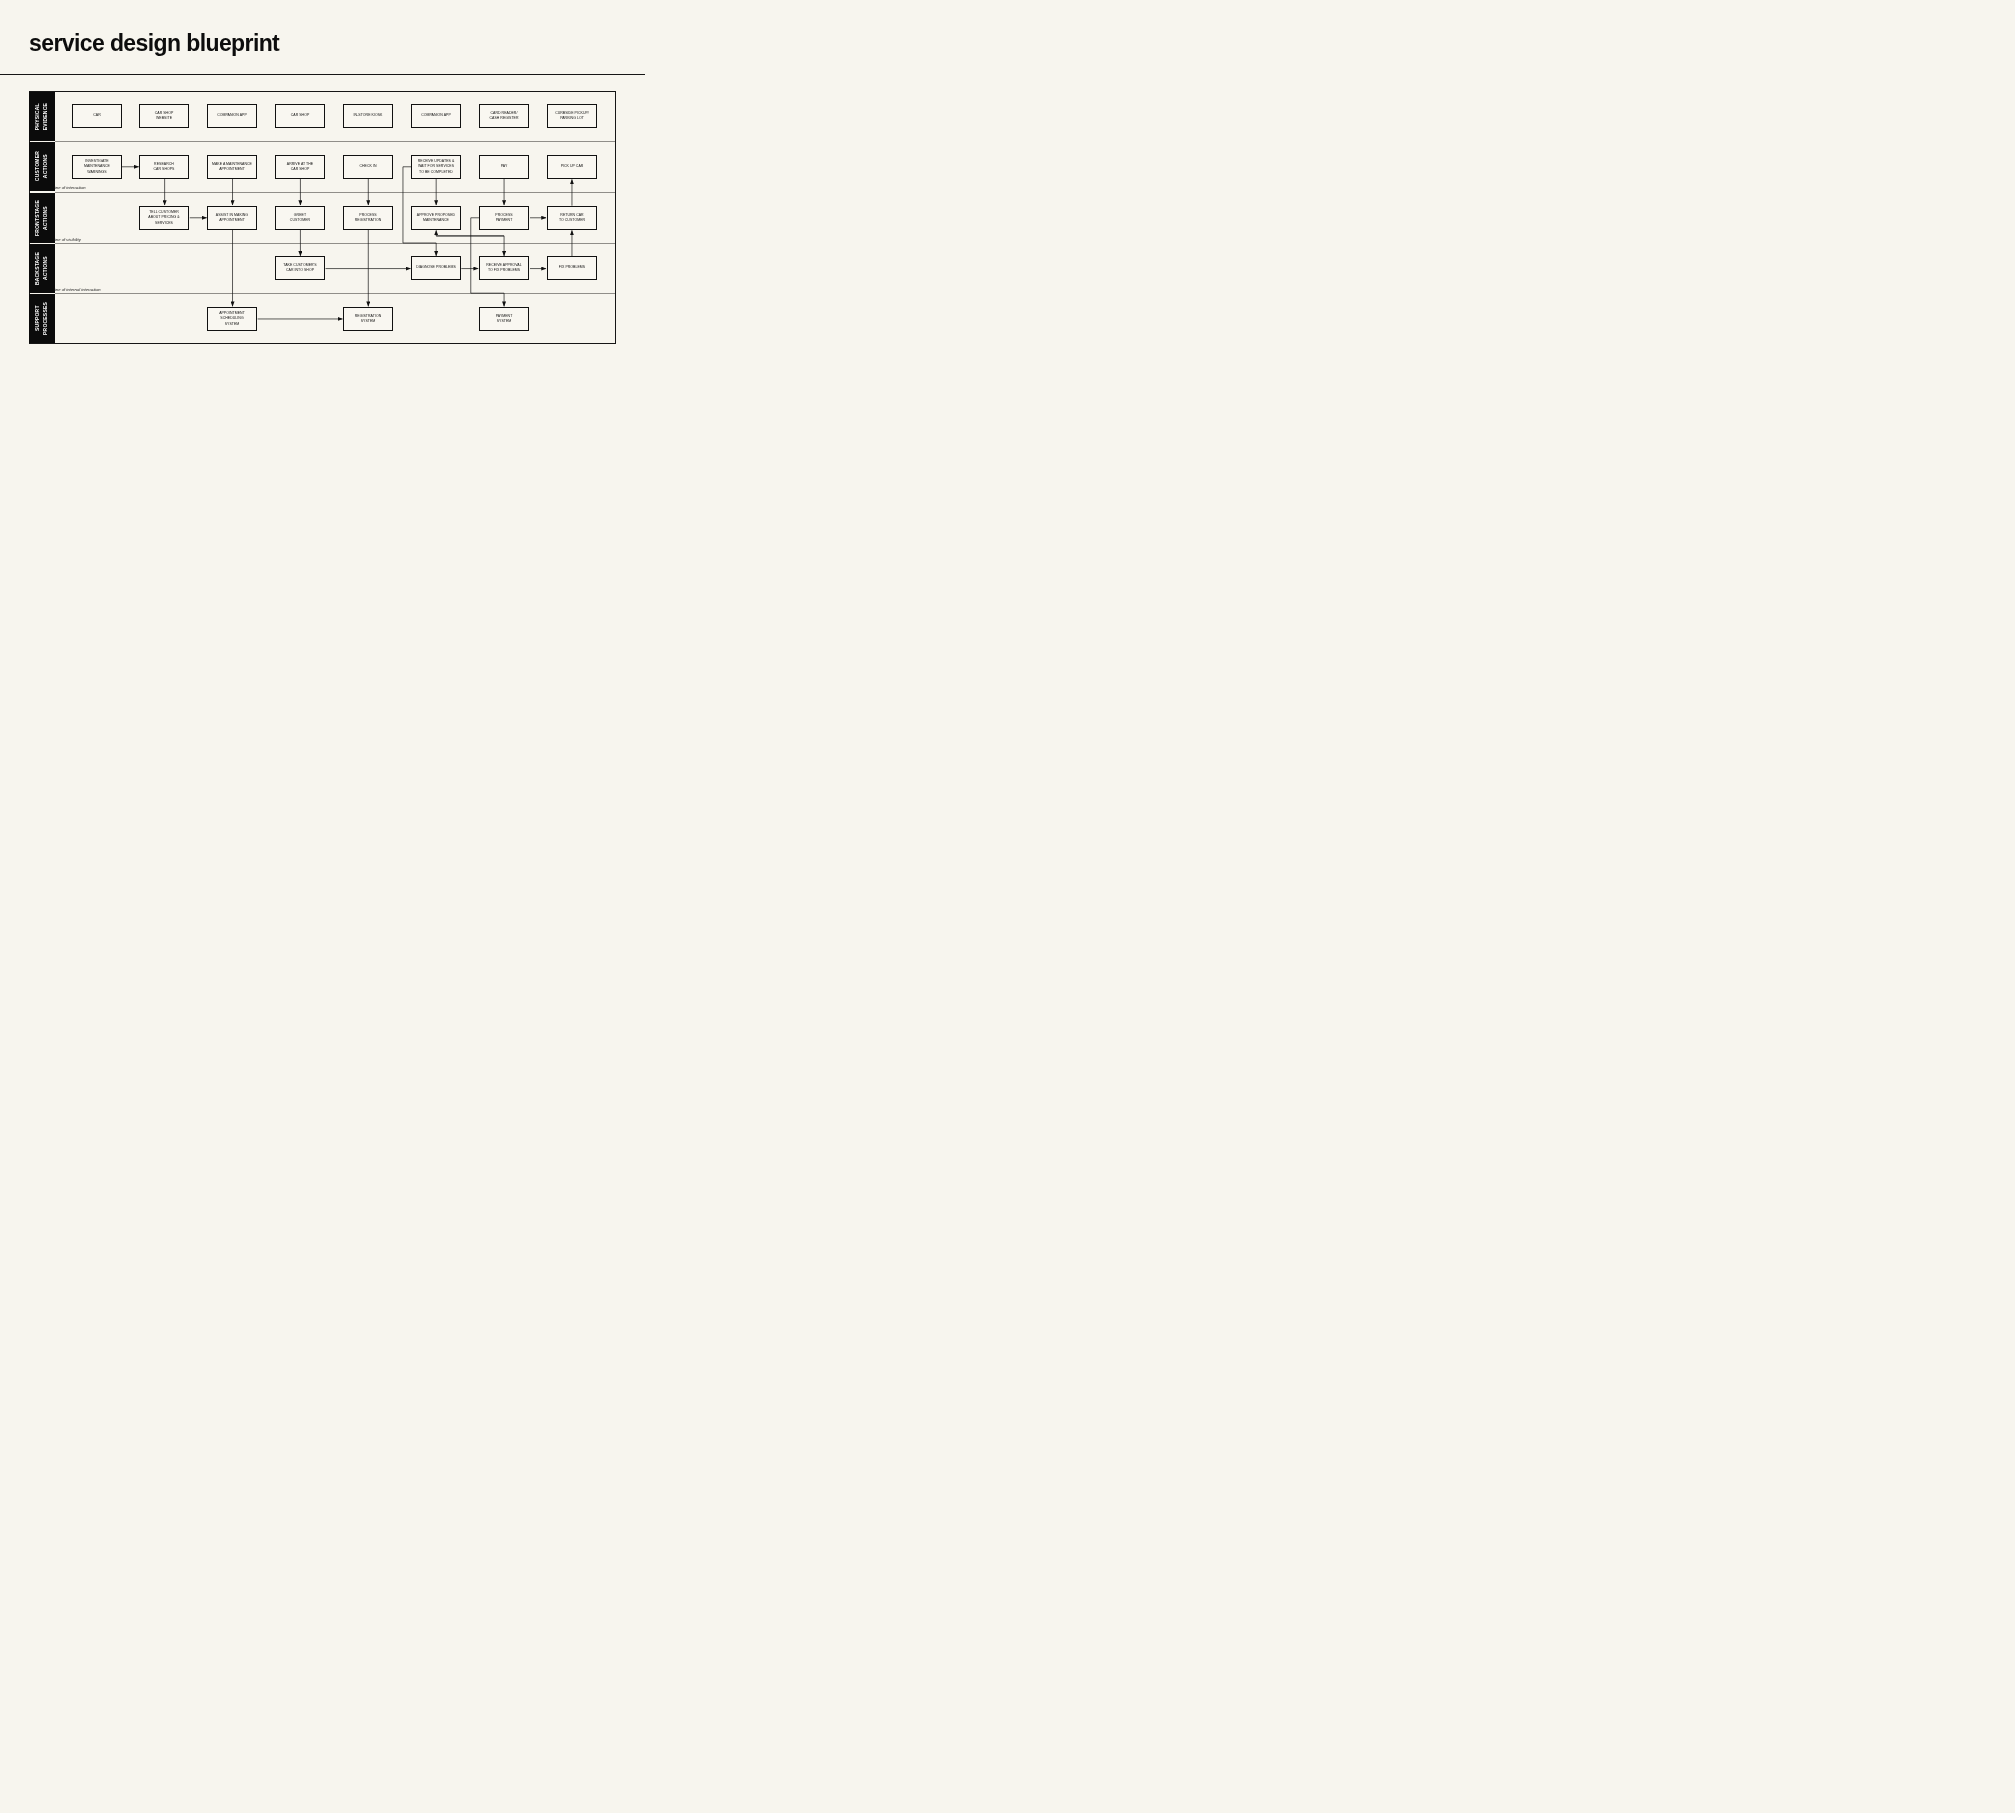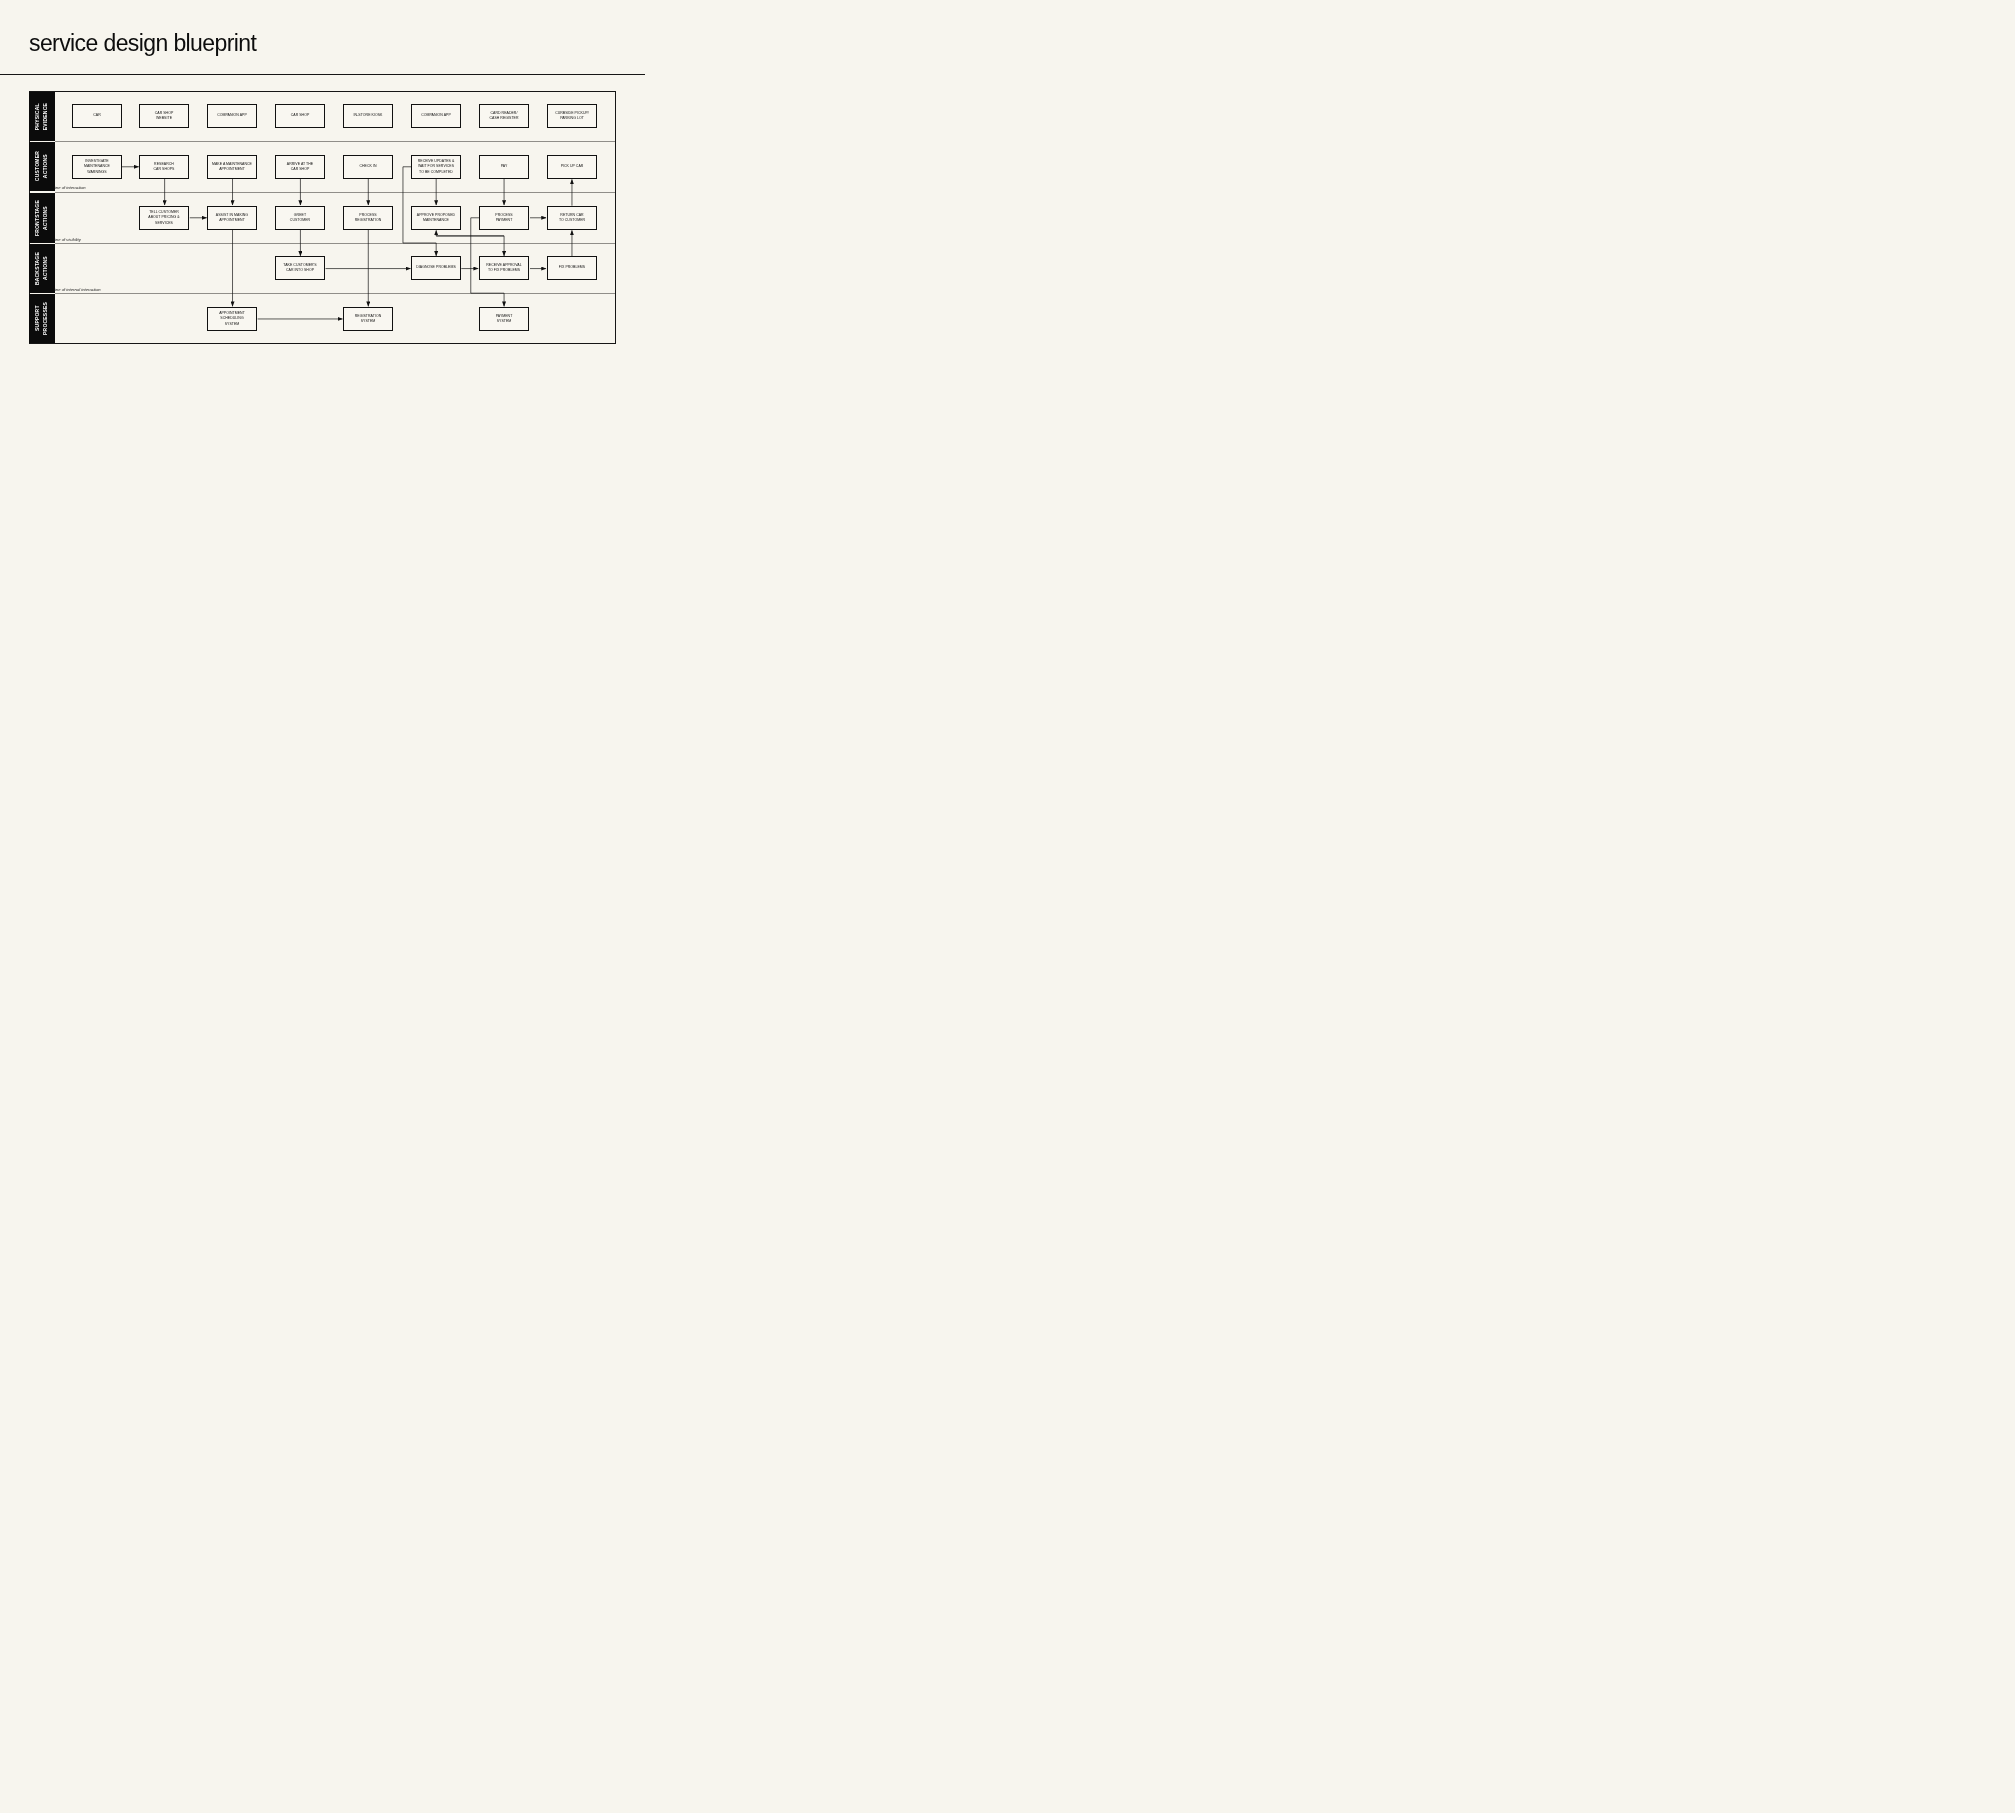--- a/index.html
+++ b/index.html
@@ -8,21 +8,21 @@
     background: #f7f5ee;
     font-family: "Liberation Sans", sans-serif;
     overflow: hidden;
     position: relative;
   }
   #stage { position: absolute; inset: 0; width: 645px; height: 363px; }
 
   
   .page-title {
     position: absolute; left: 29px; top: 31px;
-    font-size: 23px; font-weight: 400; letter-spacing: -0.6px;
+    font-size: 23px; font-weight: 700; letter-spacing: -0.6px;
     color: #0d0d0d; line-height: 1.1;
   }
   .header-rule {
     position: absolute; left: 0; top: 74px; width: 645px; height: 0.8px;
     background: #161616;
   }
 
   
   .frame {
     position: absolute; left: 29px; top: 91px;

